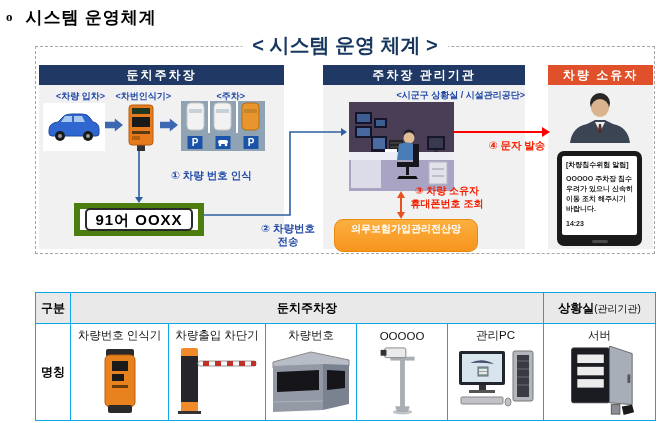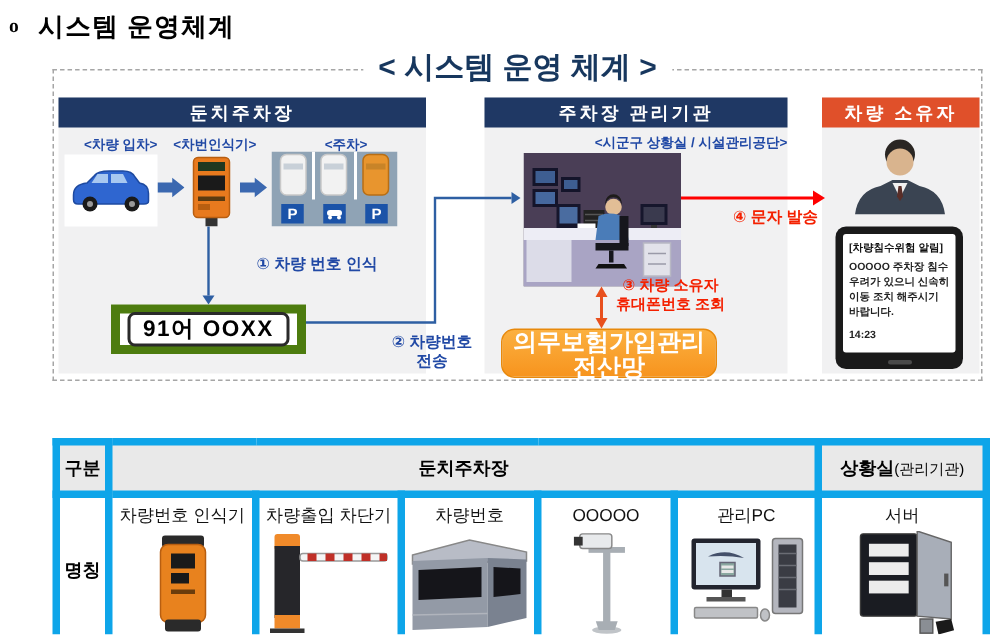--- a/index.html
+++ b/index.html
@@ -20,34 +20,34 @@
   .sub-label{position:absolute;color:#2149a5;font-weight:bold;font-size:9px;text-align:right;white-space:nowrap;}
   .img-box{position:absolute;background:#fff;display:flex;align-items:center;justify-content:center;}
   .step-blue{position:absolute;color:#2149a5;font-weight:bold;font-size:10.5px;white-space:nowrap;}
   .step-red{position:absolute;color:#f42000;font-weight:bold;font-size:10px;text-align:center;line-height:1.3;}
   .plate-outer{position:absolute;left:35px;top:138px;width:130px;height:33px;background:#fff;
                border:6px solid #4d7c0f;display:flex;align-items:center;justify-content:center;box-sizing:border-box;}
   .plate-inner{border:2px solid #2a2a2a;border-radius:5px;padding:0 8px;font-weight:bold;font-size:15px;
                letter-spacing:1px;color:#000;line-height:19px;background:#fff;}
   .net-btn{position:absolute;left:11px;top:154px;width:144px;height:33px;border-radius:9px;
            background:linear-gradient(#fbb040,#f7941e);border:1px solid #e8890c;color:#fff;
-           font-weight:bold;font-size:16px;line-height:17px;text-align:center;box-sizing:border-box;}
+           font-weight:bold;font-size:10px;line-height:17px;text-align:center;box-sizing:border-box;}
   .overlay{position:absolute;left:0;top:0;width:618px;height:206px;pointer-events:none;}
   
   .phone{position:absolute;left:9px;top:86px;width:85px;height:95px;background:#1a1a1a;border-radius:7px;}
   .phone-screen{position:absolute;left:5px;top:5px;right:5px;bottom:11px;background:#fff;border-radius:2px;
                 padding:4px 4px;box-sizing:border-box;overflow:hidden;}
   .sms-title{font-size:7px;font-weight:bold;color:#111;}
   .sms-body{font-size:7px;font-weight:bold;color:#222;margin-top:4px;line-height:1.45;}
   .sms-time{font-size:7px;font-weight:bold;color:#222;margin-top:5px;}
   .home-bar{position:absolute;left:50%;bottom:3px;transform:translateX(-50%);width:16px;height:3px;
             border-radius:2px;background:#4a4a4a;}
   
   .fac-table{position:absolute;left:35px;top:292px;width:620px;border-collapse:collapse;table-layout:fixed;}
-  .fac-table td{border:5px solid #0ea5e9;text-align:center;vertical-align:middle;padding:0;}
+  .fac-table td{border:1px solid #0ea5e9;text-align:center;vertical-align:middle;padding:0;}
   .fac-table .hd{background:#e9e9e9;font-weight:bold;font-size:12px;height:30px;color:#000;}
   .fac-table .hd-sub{font-weight:normal;font-size:10px;}
   .cell-item{height:96px;background:#fff;}
   .cell-item .lbl{font-size:11.5px;color:#111;margin-top:3px;}
   .cell-item .ico{height:76px;display:flex;align-items:center;justify-content:center;}
   .rowlbl{font-weight:bold;font-size:12px;background:#fff;}
 </style>
 </head>
 <body>
 

